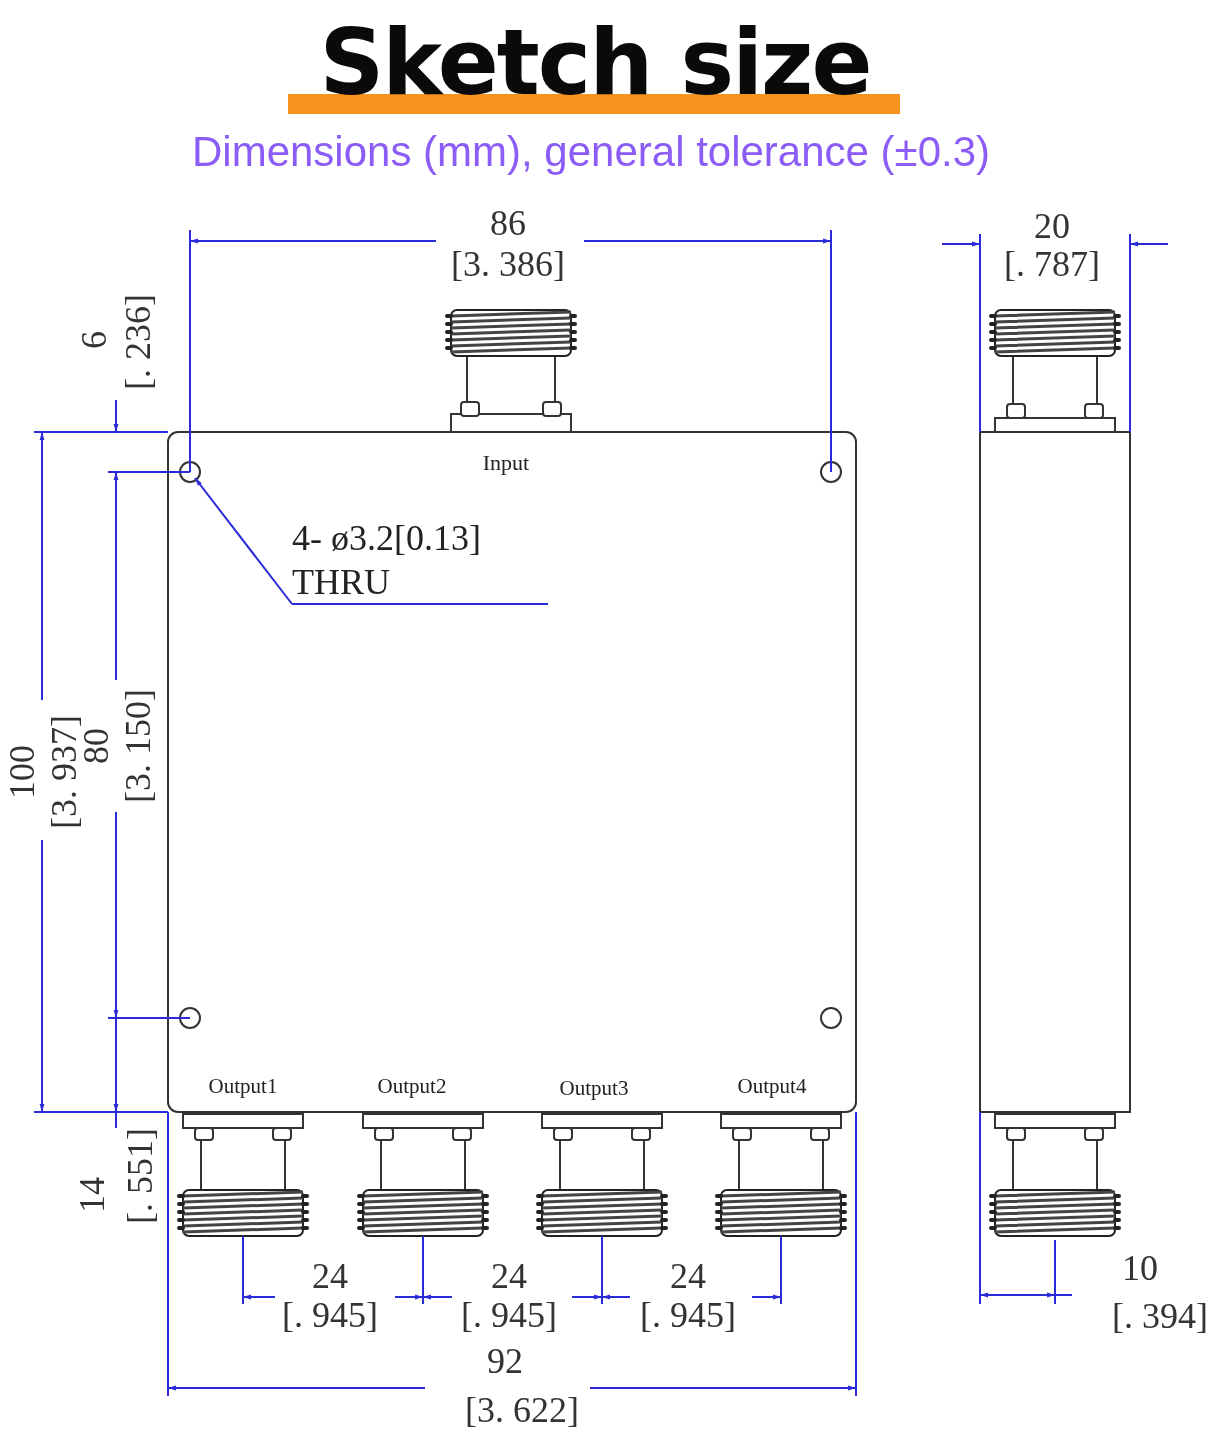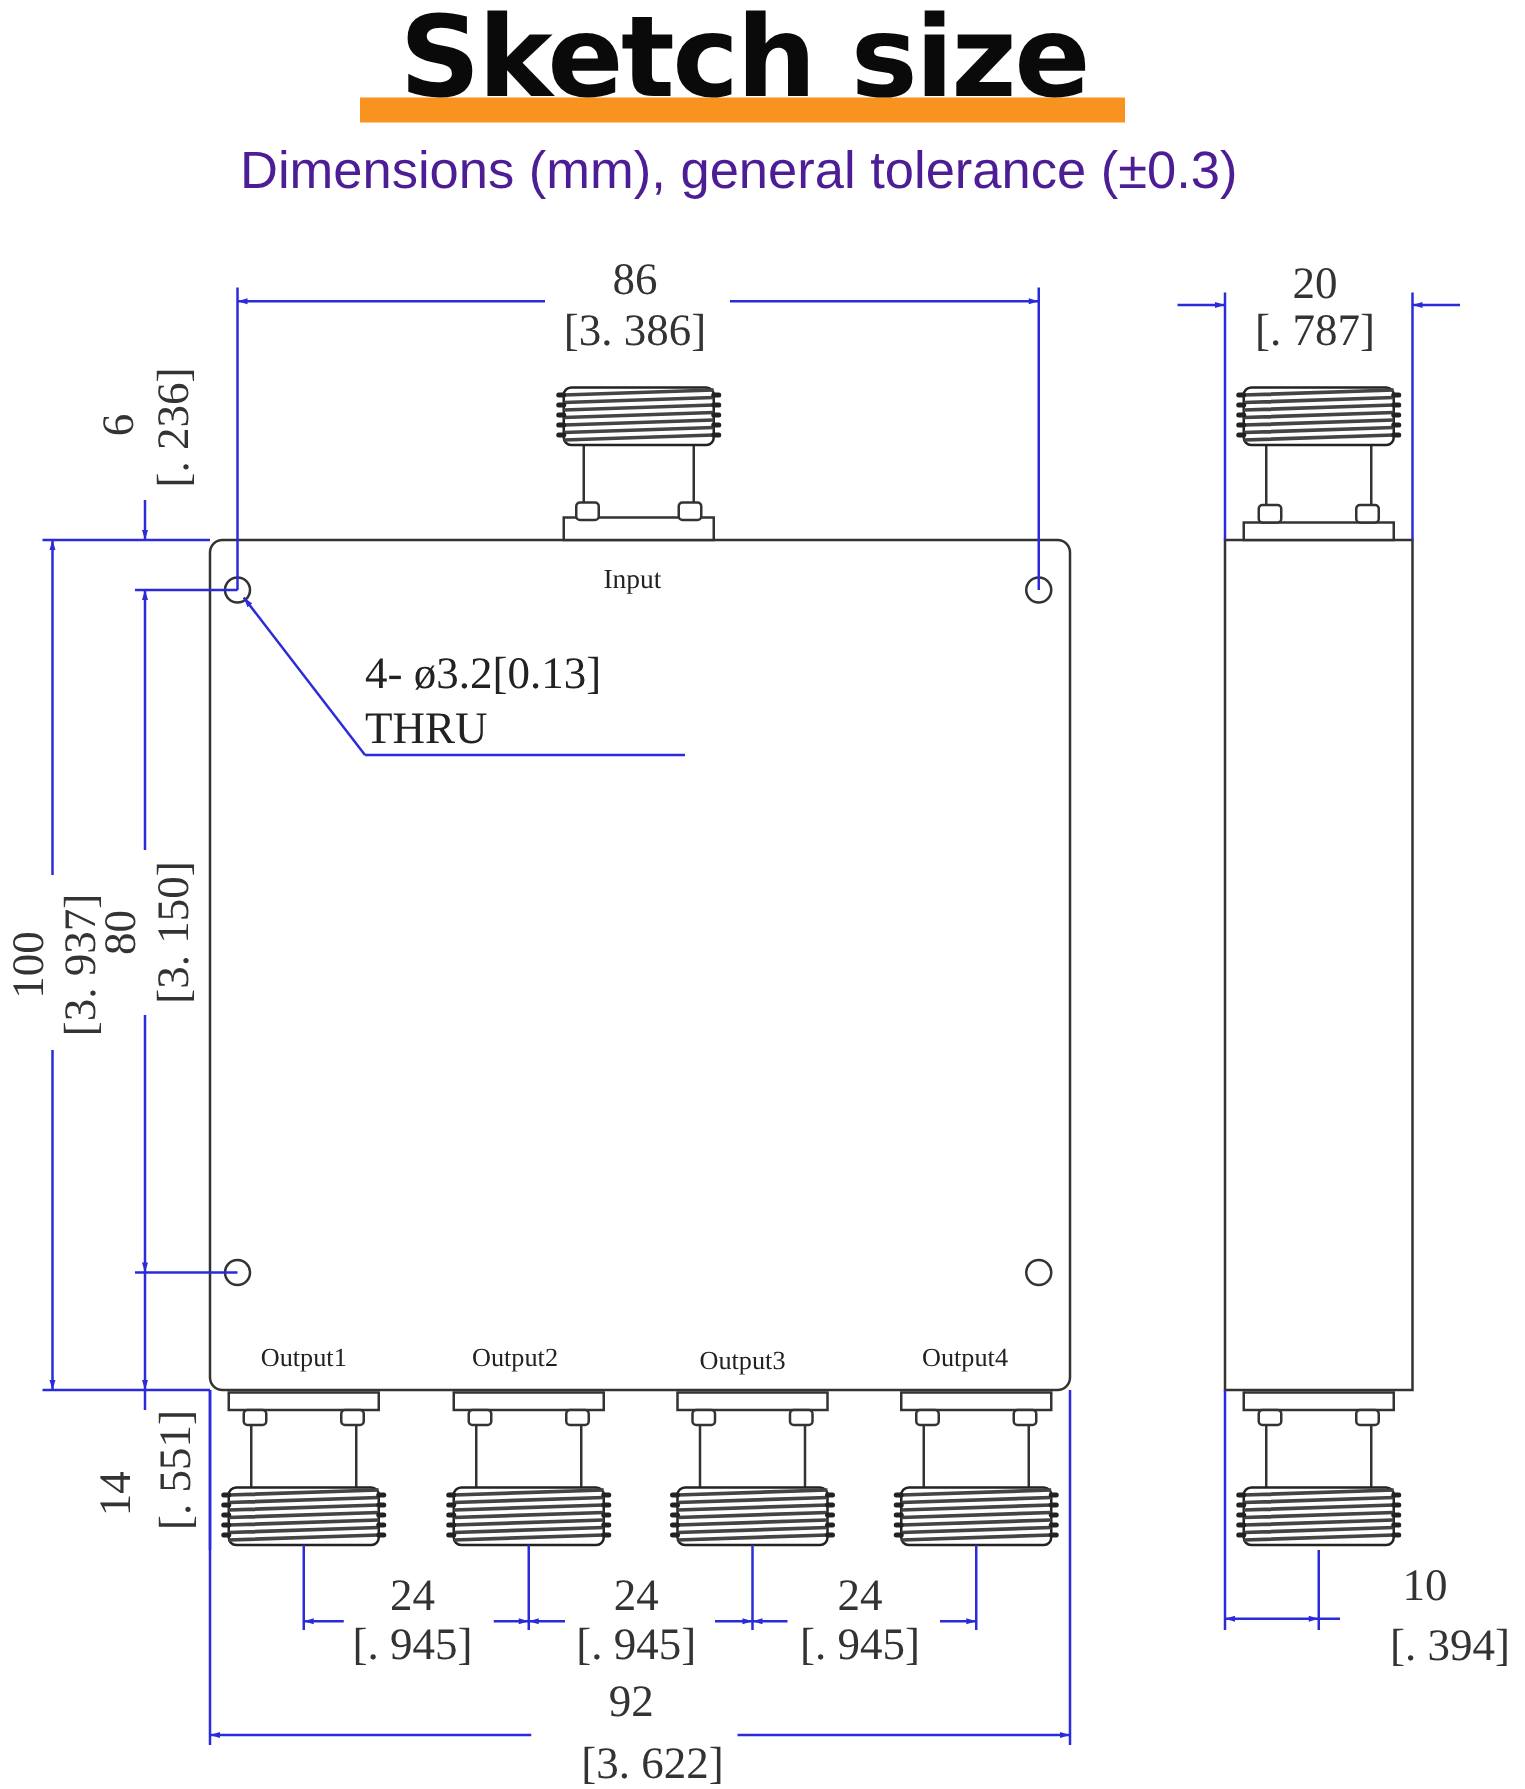--- a/index.html
+++ b/index.html
@@ -1,23 +1,23 @@
 <!DOCTYPE html>
 <html><head>
 <meta charset="utf-8">
 <style>
   html, body { margin: 0; padding: 0; background: #ffffff; }
   body { width: 1220px; height: 1431px; position: relative; overflow: hidden; }
-  .title-wrap { position: absolute; left: 0; top: 0; width: 1128px; height: 100px; }
+  .title-wrap { position: absolute; left: 0; top: 16px; width: 1128px; height: 100px; }
   .title-bar { position: absolute; left: 288px; top: 78px; width: 612px; height: 20px; background: #f7931e; }
   .title { position: absolute; left: 0; top: -8px; width: 1190px; text-align: center;
            font-family: "DejaVu Sans", sans-serif; font-weight: bold; font-size: 90px;
            letter-spacing: -2px; color: #0a0a0a; line-height: 110px; }
   .subtitle { position: absolute; left: 0; top: 110px; width: 1182px; text-align: center;
-              font-family: "Liberation Sans", sans-serif; font-size: 42px; color: #4c1d95; line-height: 52px; }
+              font-family: "Liberation Sans", sans-serif; font-size: 42px; color: #8b5cf6; line-height: 52px; }
   svg#drawing { position: absolute; left: 0; top: 0; }
   .dim { font-family: "Liberation Serif", serif; fill: #333; }
   .lbl { font-family: "Liberation Serif", serif; fill: #222; }
 </style>
 </head>
 <body>
 
 <div class="title-wrap">
   <div class="title-bar"></div>
   <div class="title">Sketch size</div>

